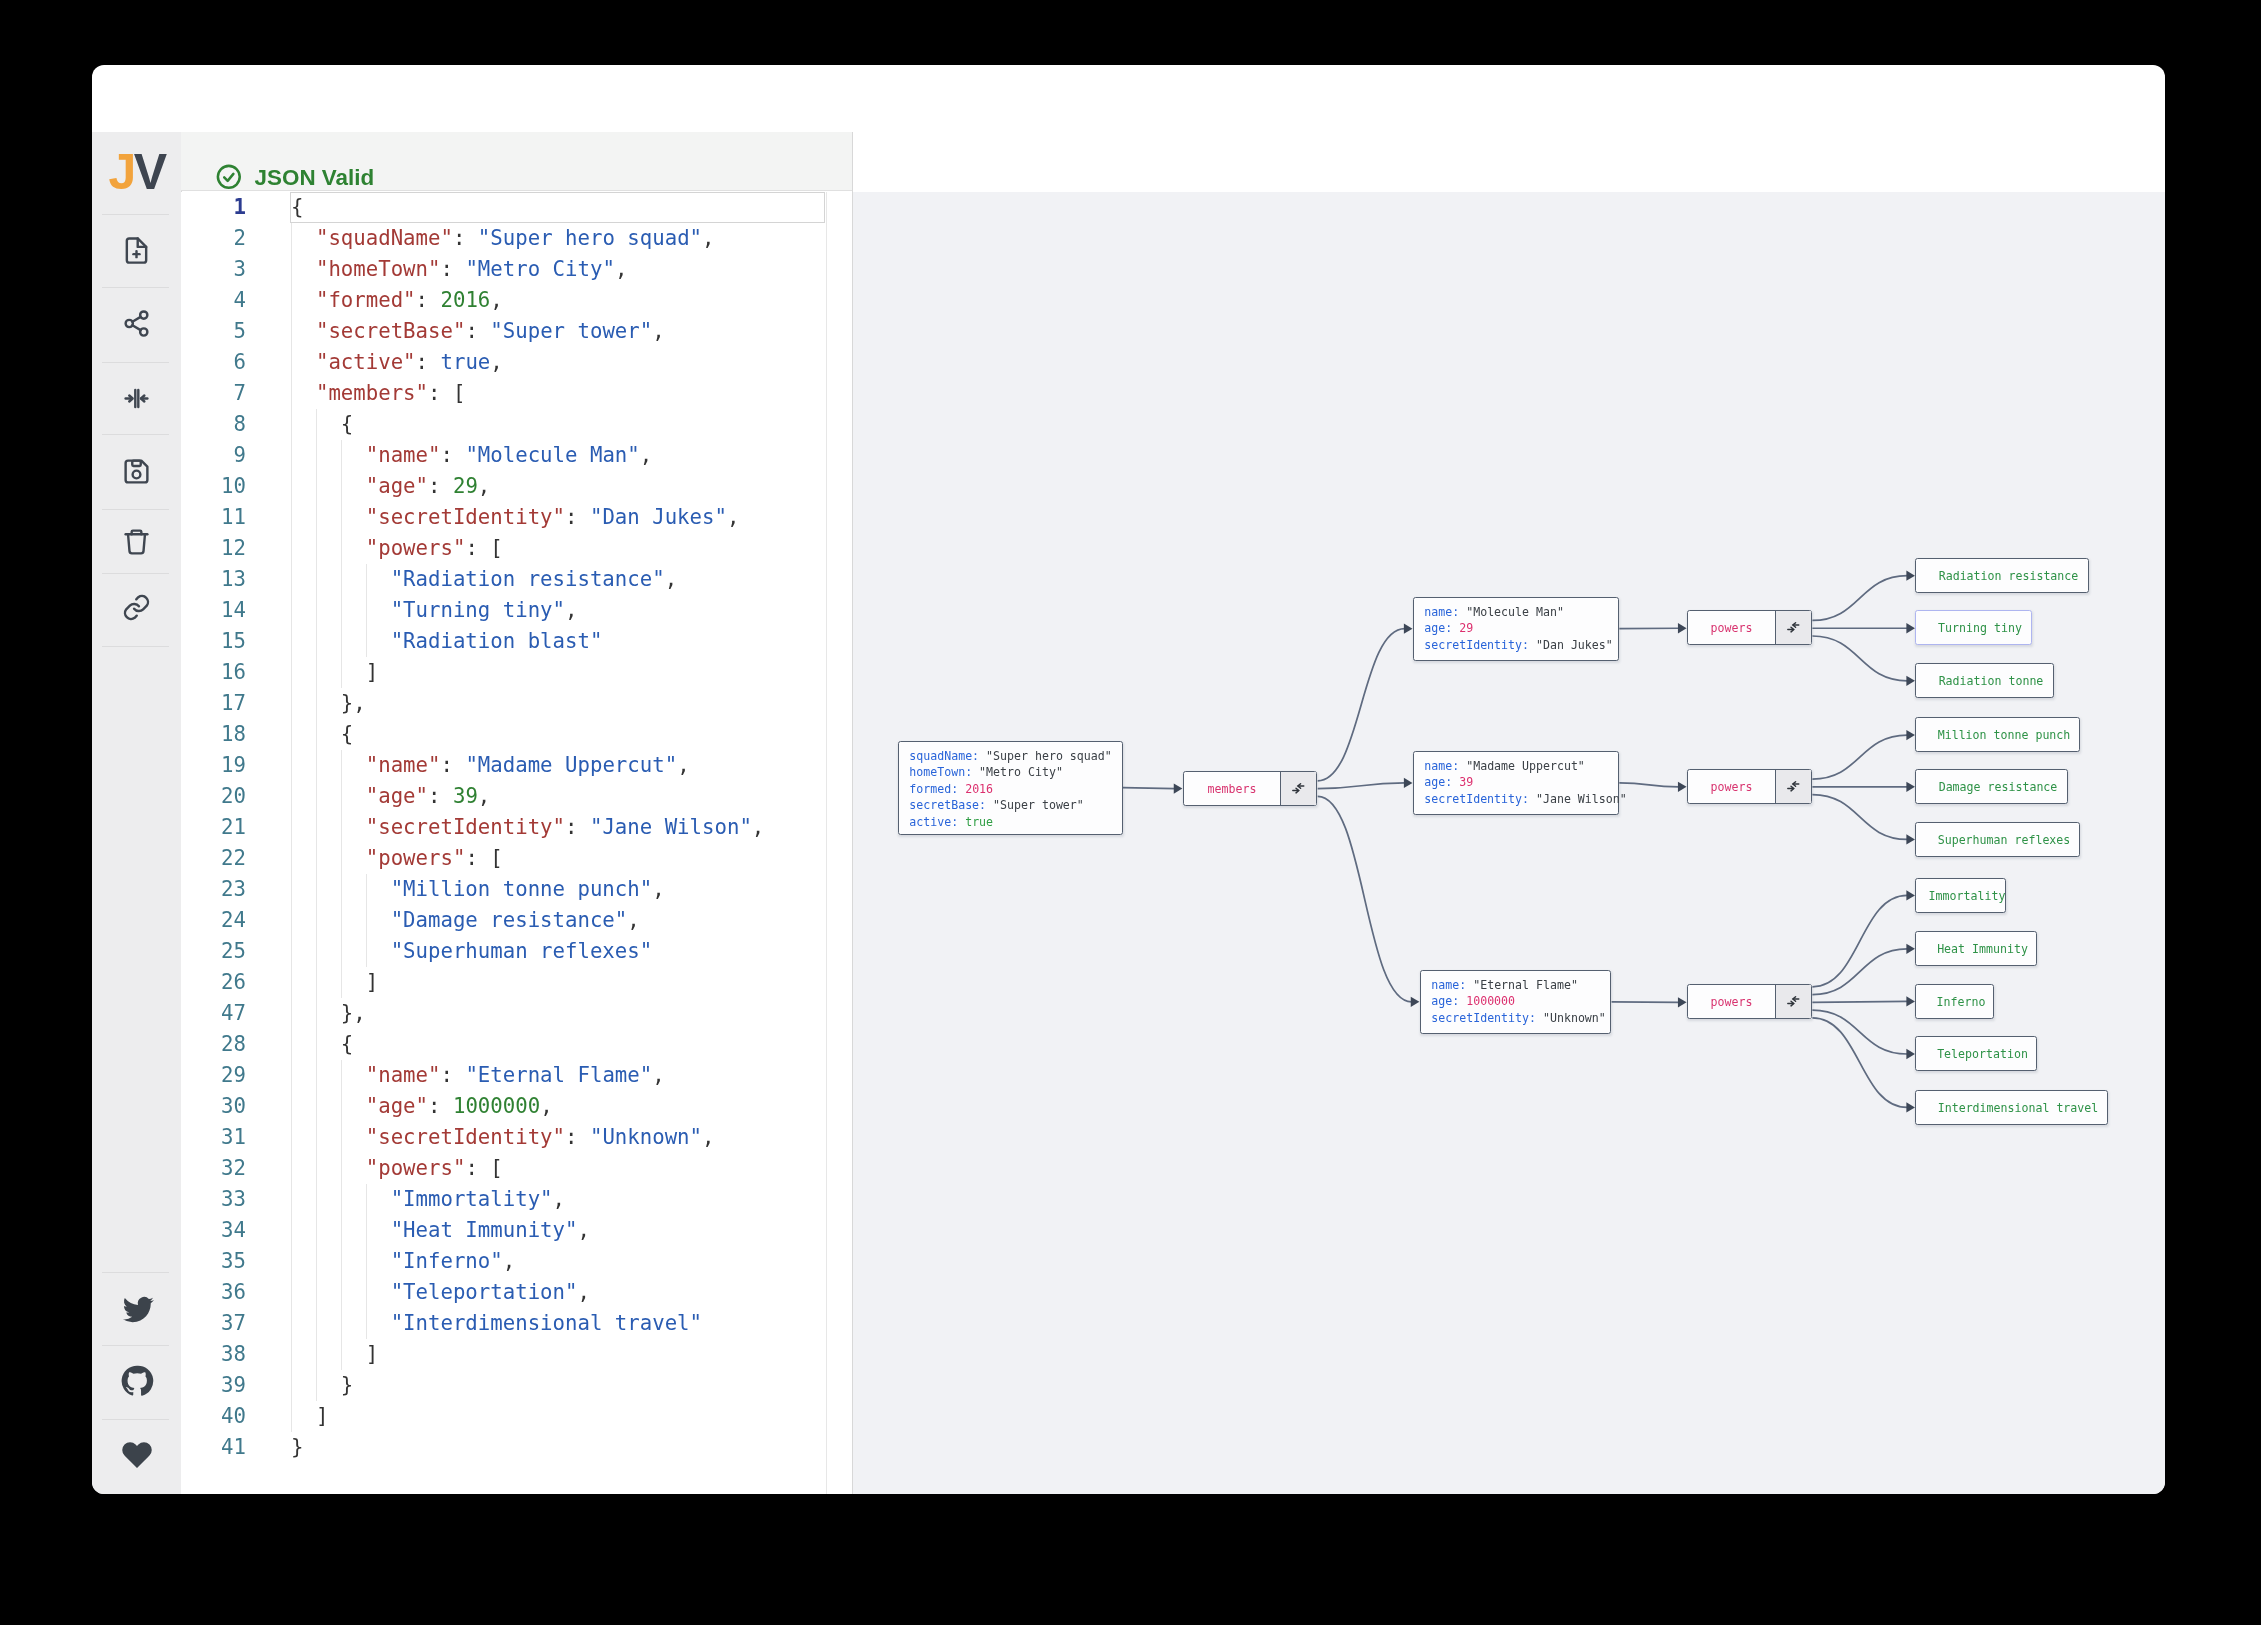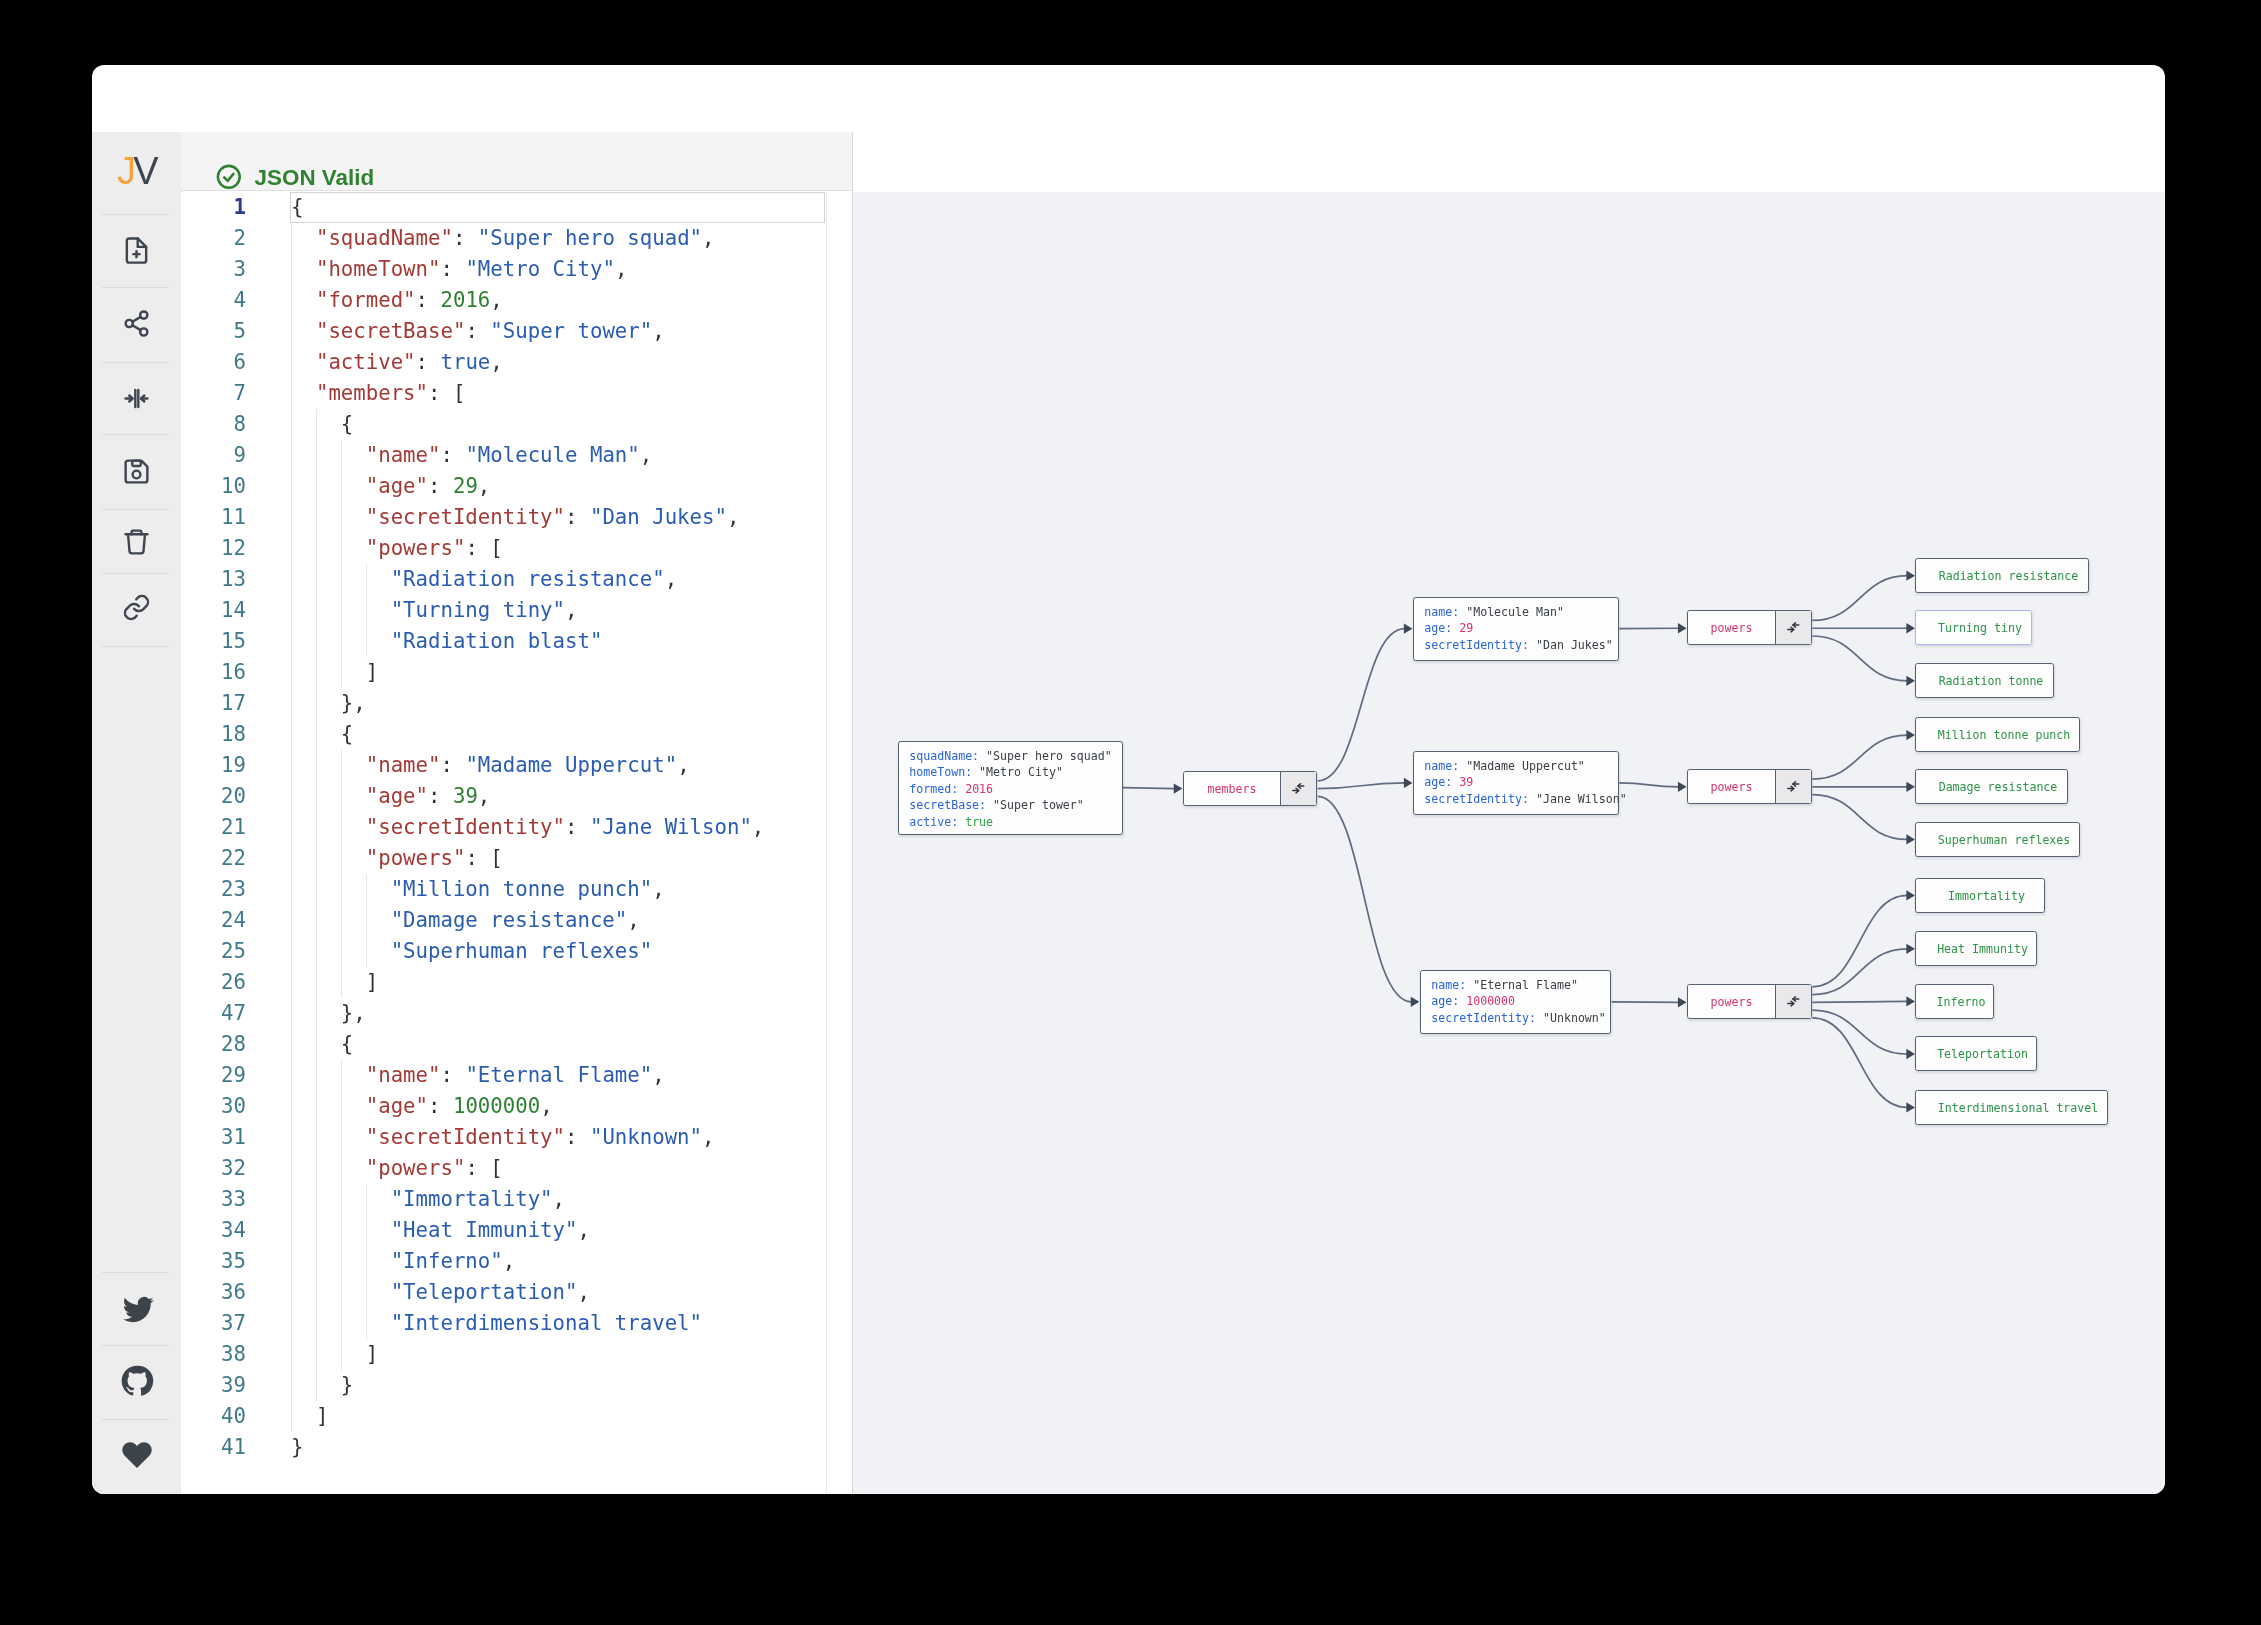--- a/index.html
+++ b/index.html
@@ -13,21 +13,21 @@
   .title{position:absolute;top:0;left:0;width:100%;height:67px;line-height:67px;text-align:center;
     color:#ecedee;font-size:23px;}
   .tb-ico{position:absolute;top:19px;width:29px;height:29px;}
   .puzzle{right:86px;} .menu{right:24px;}
   .menu div{width:22.4px;height:2.6px;background:#dfe1e3;border-radius:1.7px;margin:5.2px 0;}
   .menu{padding-top:4.3px;box-sizing:border-box;}
   
   .sidebar{position:absolute;left:0;top:67px;width:89px;bottom:0;background:#ededee;border-right:0.9px solid #d9d9da;}
   .side-item{position:absolute;left:0;width:89px;height:60px;display:flex;align-items:center;justify-content:center;}
   .side-sep{position:absolute;left:10.3px;width:67px;height:0.9px;background:#dcdcdd;}
-  .logo{font-weight:400;font-size:38px;letter-spacing:-2.6px;}
+  .logo{font-weight:700;font-size:50px;letter-spacing:-2.6px;}
   .logo .j{color:#f2a33c;} .logo .v{color:#3e4550;}
   .sicon{stroke:#3f4650;fill:none;stroke-width:2;stroke-linecap:round;stroke-linejoin:round;}
   .sfill{fill:#3c434b;stroke:none;}
   
   .edheader{position:absolute;left:89px;top:67px;width:672px;height:59px;background:#f3f4f3;
     border-bottom:0.9px solid #e0e0e0;box-sizing:border-box;}
   .edstatus{position:absolute;left:34px;top:0;height:59px;display:flex;align-items:flex-end;gap:12px;
     color:#2e8232;font-size:22.4px;font-weight:600;}
   .editor{position:absolute;left:89px;top:127px;width:672px;bottom:0;background:#fff;}
   .edpanel-border{position:absolute;left:760px;top:67px;width:0.9px;bottom:0;background:#d8d8d8;}
@@ -364,20 +364,20 @@
             <polyline points="5.5 8 8.5 10.5 5.5 13"></polyline>
           </svg>
         </div>
       </div>
       <div class="gnode leaf" style="left: 1823px; top: 493px; width: 174px; height: 35px;">Radiation resistance</div>
       <div class="gnode leaf sel" style="left: 1823px; top: 545px; width: 117px; height: 35px;">Turning tiny</div>
       <div class="gnode leaf" style="left: 1823px; top: 598px; width: 139px; height: 35px;">Radiation tonne</div>
       <div class="gnode leaf" style="left: 1823px; top: 652px; width: 165px; height: 35px;">Million tonne punch</div>
       <div class="gnode leaf" style="left: 1823px; top: 704px; width: 153px; height: 35px;">Damage resistance</div>
       <div class="gnode leaf" style="left: 1823px; top: 757px; width: 165px; height: 35px;">Superhuman reflexes</div>
-      <div class="gnode leaf" style="left: 1823px; top: 813px; width: 130px; height: 35px;">Immortality</div>
+      <div class="gnode leaf" style="left: 1823px; top: 813px; width: 91px; height: 35px;">Immortality</div>
       <div class="gnode leaf" style="left: 1823px; top: 866px; width: 122px; height: 35px;">Heat Immunity</div>
       <div class="gnode leaf" style="left: 1823px; top: 919px; width: 79px; height: 35px;">Inferno</div>
       <div class="gnode leaf" style="left: 1823px; top: 971px; width: 122px; height: 35px;">Teleportation</div>
       <div class="gnode leaf" style="left: 1823px; top: 1025px; width: 193px; height: 35px;">Interdimensional travel</div>
     </div>
 </div>
 
 
 </body></html>

